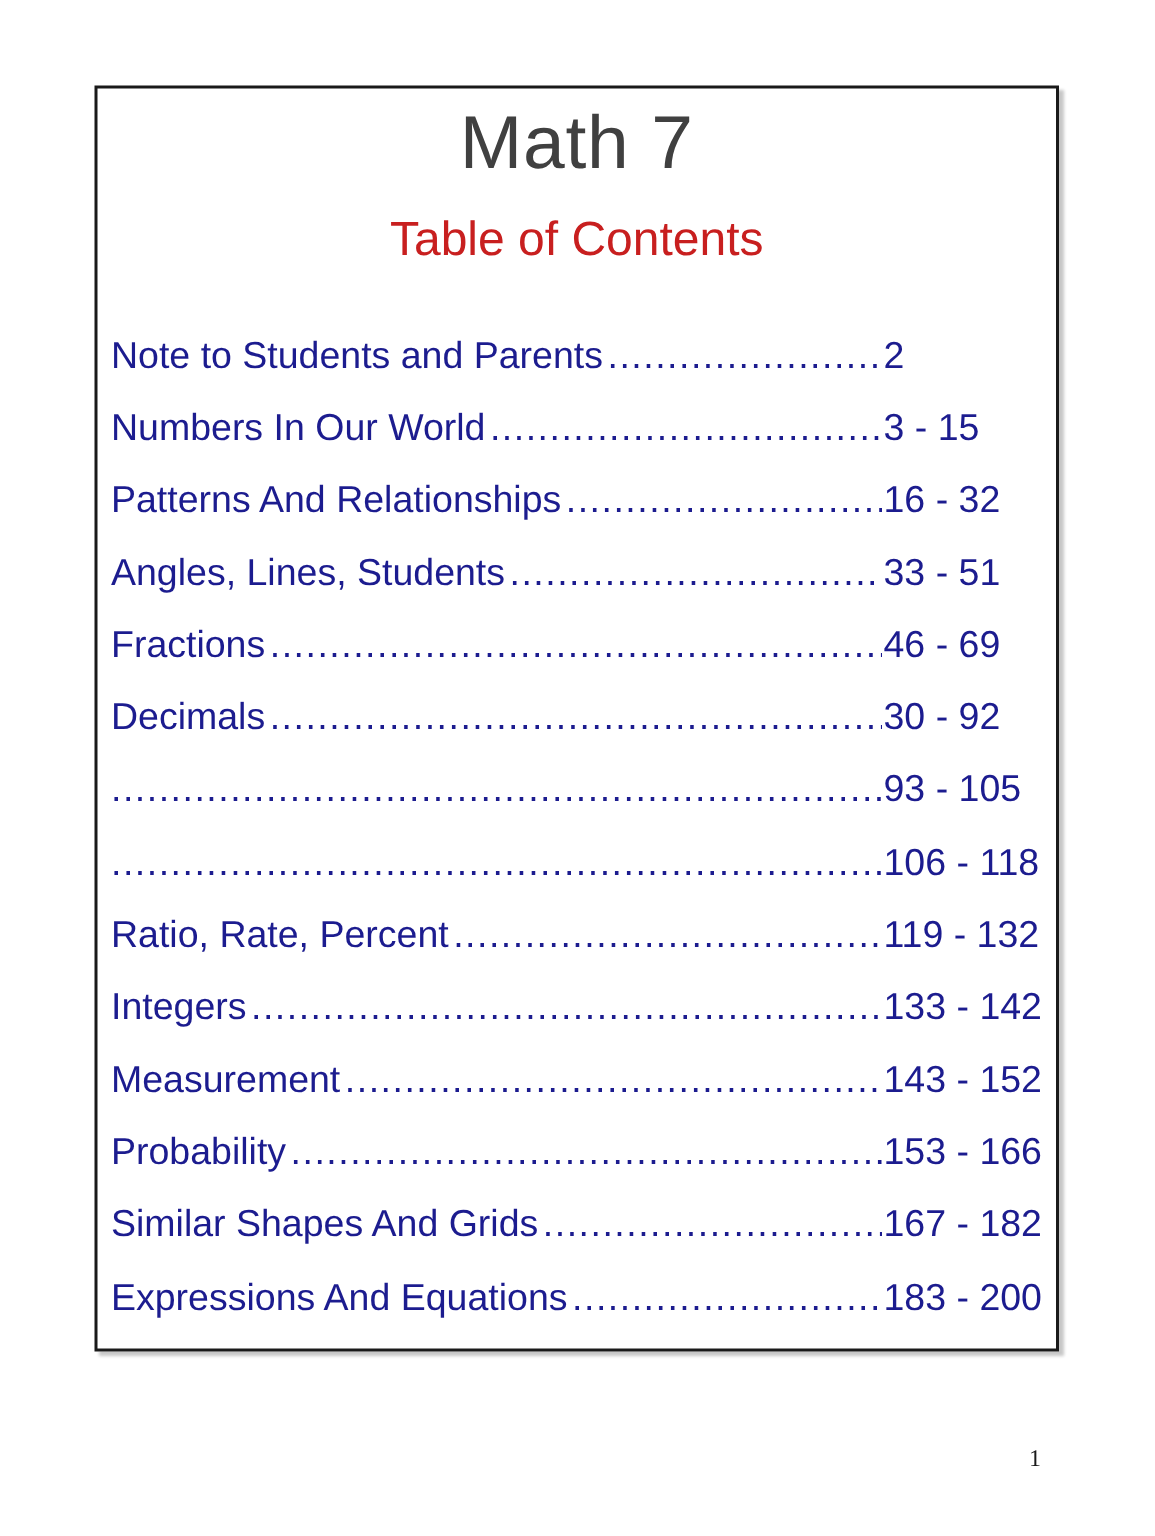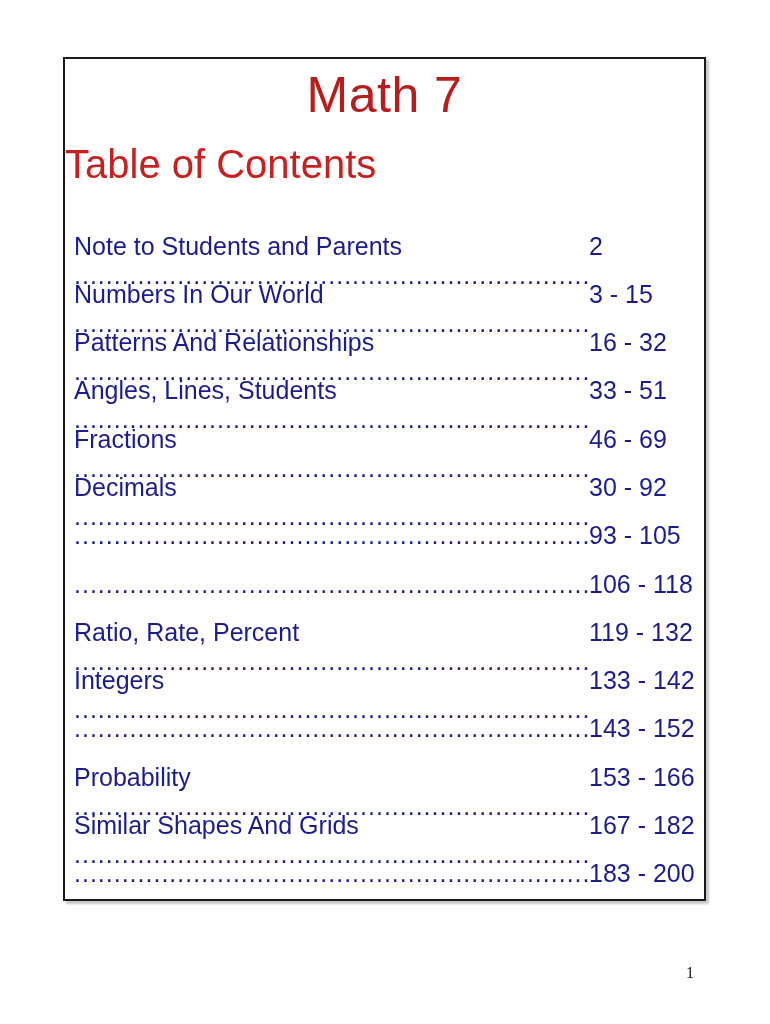--- a/index.html
+++ b/index.html
@@ -25,27 +25,27 @@
     border: 2px solid #1a1a1a;
     box-shadow: 3px 3px 2px rgba(0,0,0,0.22);
     box-sizing: content-box;
   }
   .doc-title {
     margin: 10px 0 0 0;
     text-align: center;
     font-size: 50px;
     font-weight: 400;
     line-height: 1.05;
-    color: #b91c1c;
+    color: #404040;
     letter-spacing: 0.5px;
   }
   .doc-subtitle {
     margin: 20px 0 0 0;
-    text-align: left;
-    font-size: 40px;
+    text-align: center;
+    font-size: 32px;
     font-weight: 400;
     line-height: 1.1;
     color: #c81f1f;
   }
   .toc {
     margin-top: 46px;
     padding: 0 9px;
   }
   .toc-row {
     height: 48.3px;
@@ -53,21 +53,20 @@
     align-items: baseline;
     font-size: 25px;
     color: #1c1c8f;
     white-space: nowrap;
   }
   .toc-left {
     display: flex;
     align-items: baseline;
     width: 514px;
     overflow: hidden;
-    flex-direction: column;
   }
   .toc-label {
     white-space: nowrap;
     padding-right: 3px;
   }
   .toc-dots {
     flex: 1;
     overflow: hidden;
     white-space: nowrap;
     letter-spacing: 1px;
@@ -166,20 +165,21 @@
   <div class="toc-row">
     <span class="toc-left">
       <span class="toc-label">Integers</span>
       <span class="toc-dots">............................................................................................................................................</span>
     </span>
     <span class="toc-pages">133 - 142</span>
   </div>
 
   <div class="toc-row">
     <span class="toc-left">
+      <span class="toc-label">Measurement</span>
       <span class="toc-dots">............................................................................................................................................</span>
     </span>
     <span class="toc-pages">143 - 152</span>
   </div>
 
   <div class="toc-row">
     <span class="toc-left">
       <span class="toc-label">Probability</span>
       <span class="toc-dots">............................................................................................................................................</span>
     </span>
@@ -189,20 +189,21 @@
   <div class="toc-row">
     <span class="toc-left">
       <span class="toc-label">Similar Shapes And Grids</span>
       <span class="toc-dots">............................................................................................................................................</span>
     </span>
     <span class="toc-pages">167 - 182</span>
   </div>
 
   <div class="toc-row">
     <span class="toc-left">
+      <span class="toc-label">Expressions And Equations</span>
       <span class="toc-dots">............................................................................................................................................</span>
     </span>
     <span class="toc-pages">183 - 200</span>
   </div>
 </div>
   </div>
   <div class="footer-page-number">1</div>
 </div>
 
 </body></html>

